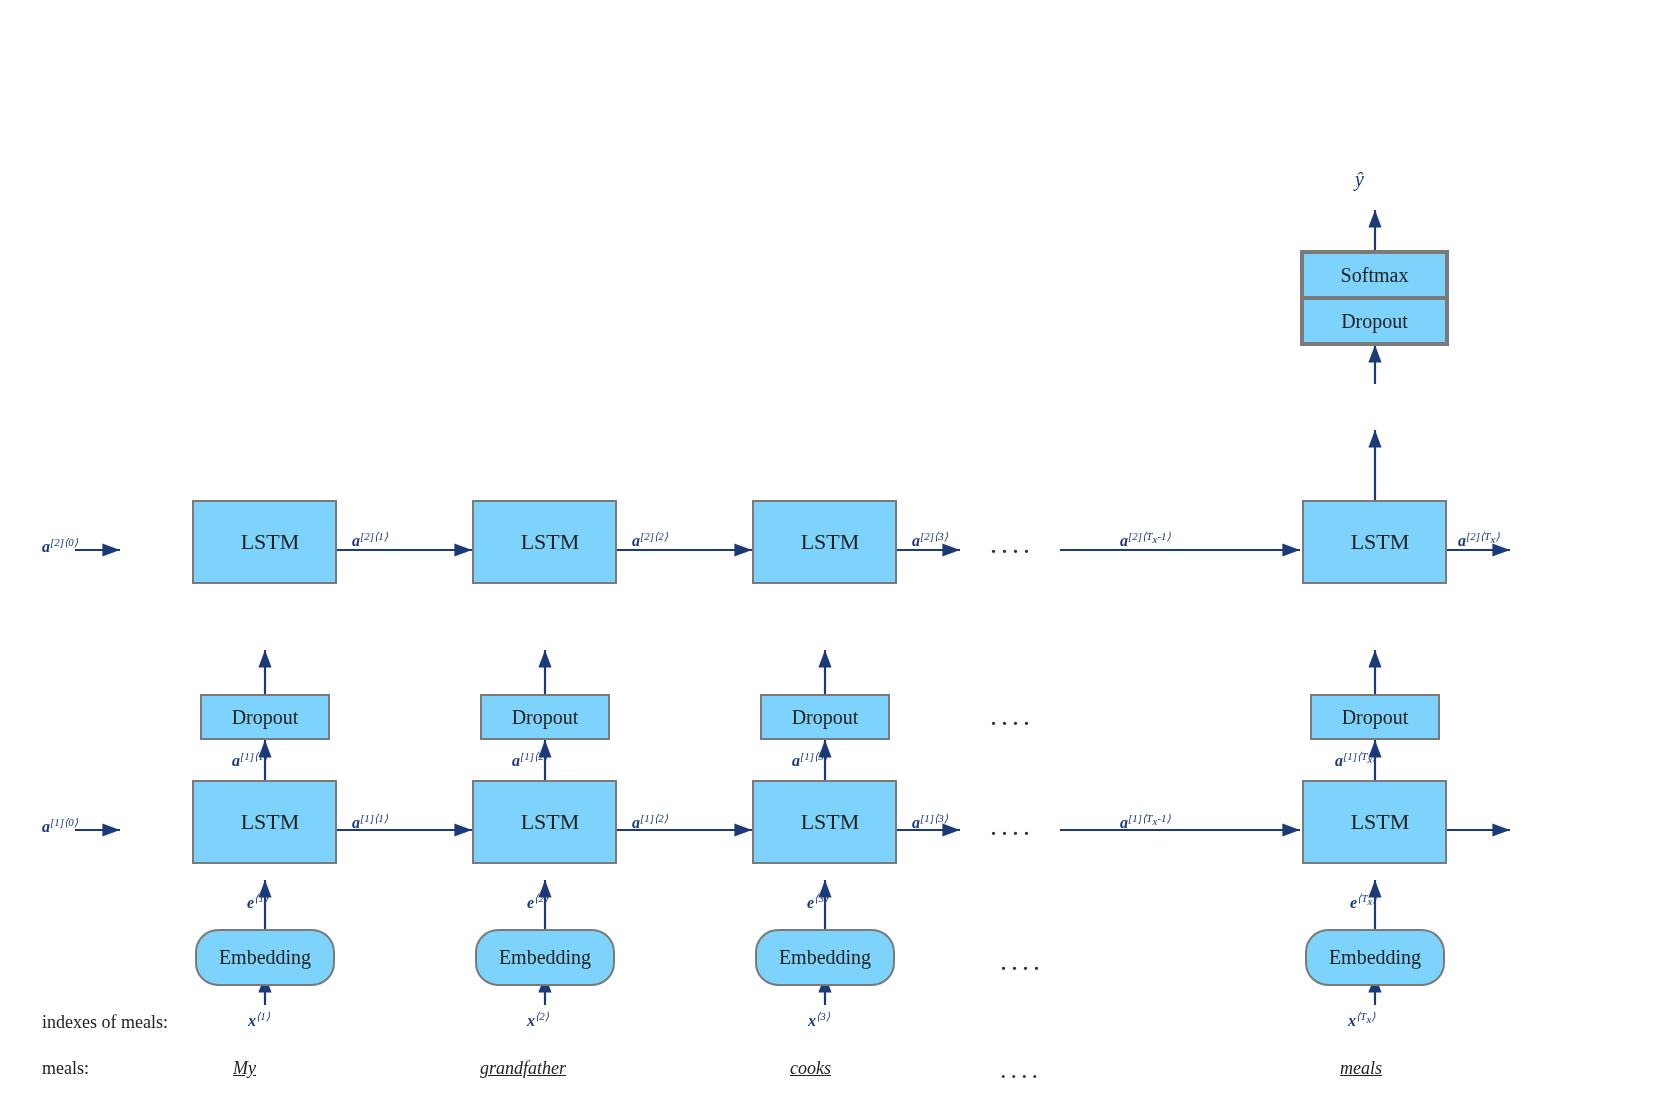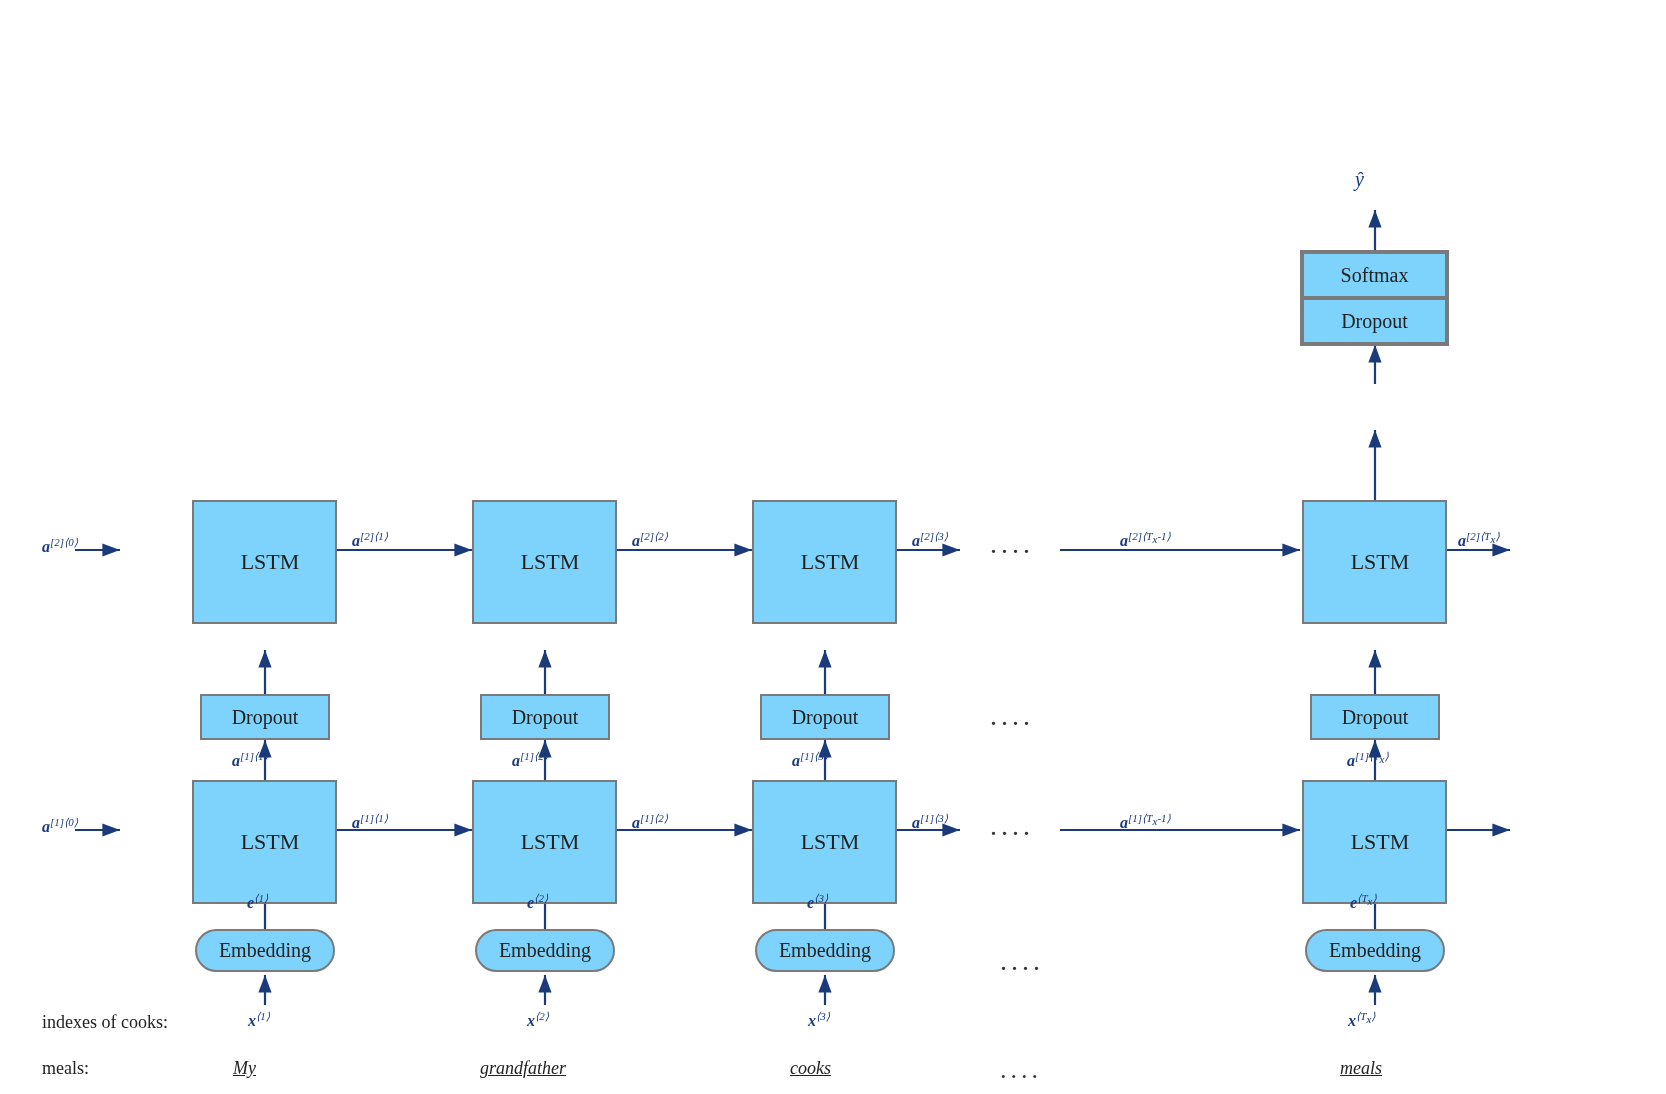--- a/index.html
+++ b/index.html
@@ -27,33 +27,33 @@
       display: flex;
       align-items: center;
       justify-content: center;
       font-size: 22px;
       font-weight: 500;
       color: #222;
     }
 
     .lstm-box {
       width: 145px;
-      height: 124px;
+      height: 84px;
       padding-left: 11px;
     }
 
     .dropout-box {
       width: 130px;
       height: 46px;
       font-size: 20px;
     }
 
     .embedding-box {
       width: 140px;
-      height: 43px;
+      height: 57px;
       font-size: 20px;
       border-radius: 23px;
     }
 
     .softmax-box {
       width: 145px;
       height: 46px;
       font-size: 20px;
     }
 
@@ -307,21 +307,21 @@
   </div>
 
   <div class="math-label" style="left:512px; top:750px;">
     <b><i>a</i></b><sup>[1]⟨2⟩</sup>
   </div>
 
   <div class="math-label" style="left:792px; top:750px;">
     <b><i>a</i></b><sup>[1]⟨3⟩</sup>
   </div>
 
-  <div class="math-label" style="left:1335px; top:750px;margin-left:12px;">
+  <div class="math-label" style="left:1335px; top:750px;">
     <b><i>a</i></b><sup>[1]⟨T<sub>x</sub>⟩</sup>
   </div>
 
   <div class="math-label" style="left:247px; top:892px;">
     <b><i>e</i></b><sup>⟨1⟩</sup>
   </div>
   <div class="math-label" style="left:527px; top:892px;">
     <b><i>e</i></b><sup>⟨2⟩</sup>
   </div>
   <div class="math-label" style="left:807px; top:892px;">
@@ -350,21 +350,21 @@
   <div class="dots" style="left:990px; top:528px; font-size:28px; letter-spacing:4px; color:#333;">
     ....
   </div>
   <div class="dots" style="left:1000px; top:945px; font-size:28px; letter-spacing:4px; color:#333;">
     ....
   </div>
   <div class="dots" style="left:990px; top:700px; font-size:28px; letter-spacing:4px; color:#333;">
     ....
   </div>
 
-  <div class="indexes-label" style="left:42px; top:1012px;">indexes of cooks:</div>
+  <div class="indexes-label" style="left:42px; top:1012px;">indexes of meals:</div>
   <div class="bottom-label" style="left:42px; top:1058px;">meals:</div>
 
   <div class="word-label" style="left:233px; top:1058px;">My</div>
   <div class="word-label" style="left:480px; top:1058px;">grandfather</div>
   <div class="word-label" style="left:790px; top:1058px;">cooks</div>
   <div class="dots" style="left:1000px; top:1055px; font-size:26px; letter-spacing:4px; color:#333;">
     ....
   </div>
   <div class="word-label" style="left:1340px; top:1058px;">meals</div>
 

